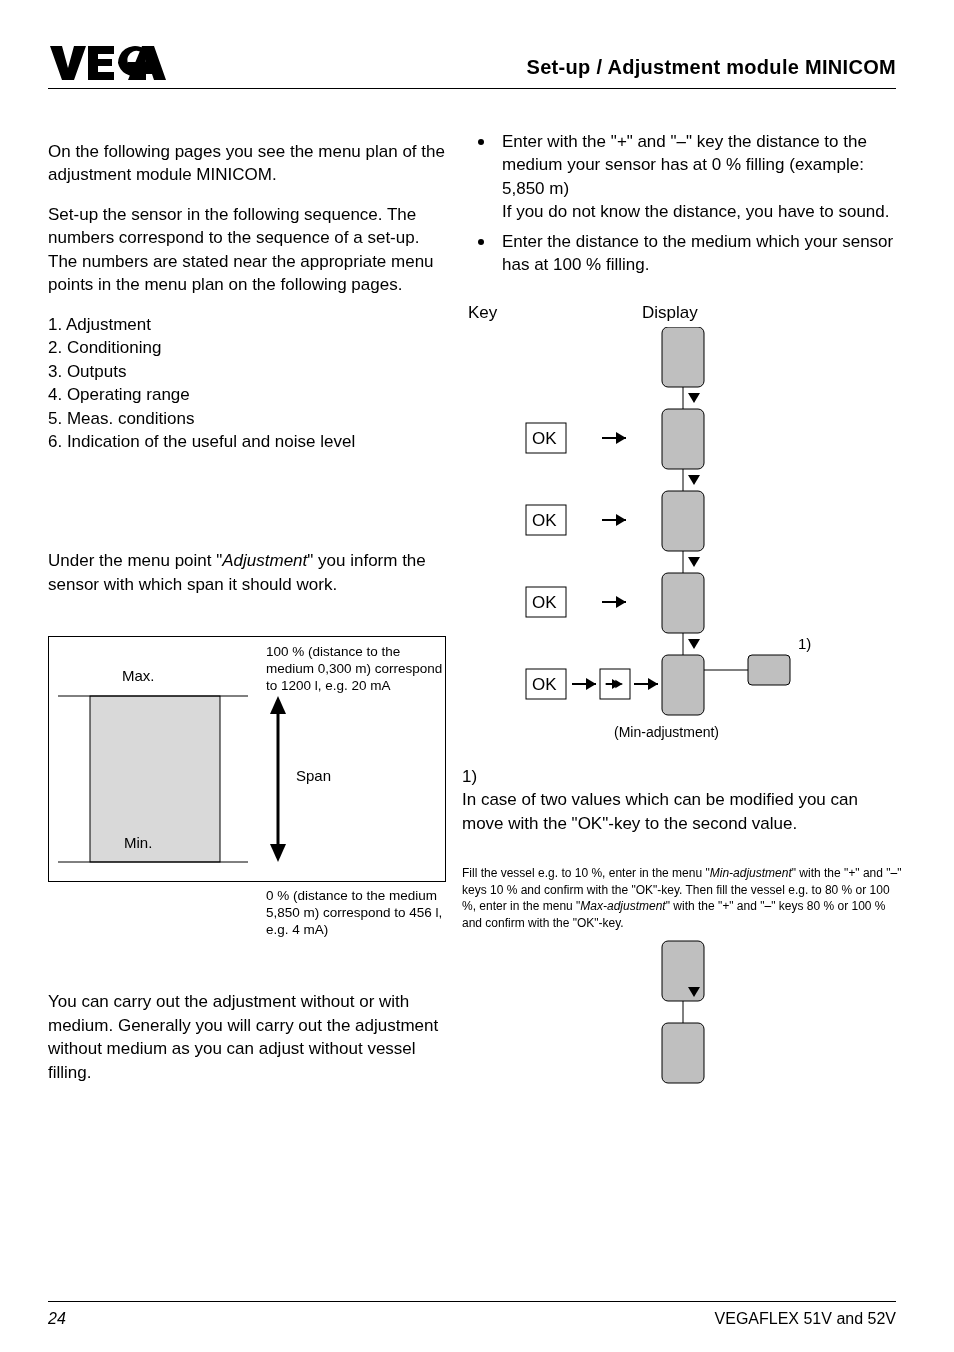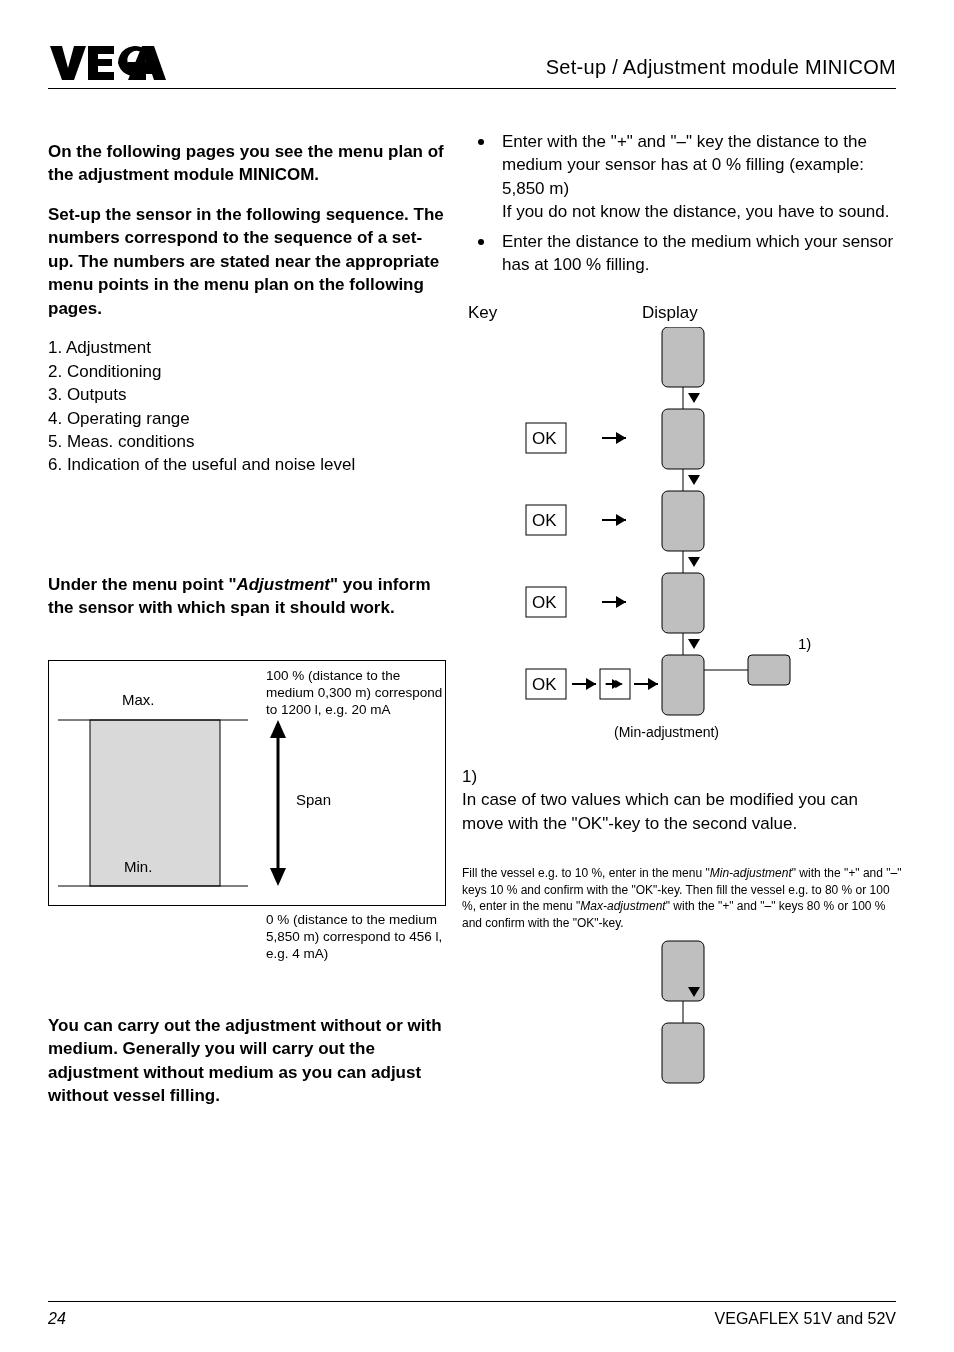--- a/index.html
+++ b/index.html
@@ -1,23 +1,23 @@
 <!DOCTYPE html>
 <html><head>
 <meta charset="utf-8">
 <style>
   * { box-sizing: border-box; margin: 0; padding: 0; }
   html, body { width: 954px; height: 1352px; background: #fff; font-family: Arial, Helvetica, sans-serif; color: #000; }
   .page { position: relative; width: 954px; height: 1352px; }
   .logo { position: absolute; left: 48px; top: 42px; }
-  .header-title { position: absolute; right: 58px; top: 56px; font-size: 20px; font-weight: 400; letter-spacing: 0.3px; }
+  .header-title { position: absolute; right: 58px; top: 56px; font-size: 20px; font-weight: 700; letter-spacing: 0.3px; }
   .header-rule { position: absolute; left: 48px; right: 58px; top: 88px; border-top: 1px solid #000; }
   .col-left { position: absolute; left: 48px; top: 140px; width: 398px; }
   .col-right { position: absolute; left: 462px; top: 128px; width: 440px; }
-  .para { font-size: 17px; line-height: 1.38; font-weight: 700; margin-bottom: 16px; }
+  .para { font-size: 17px; line-height: 1.38; font-weight: 400; margin-bottom: 16px; }
   .tight-list { font-size: 17px; line-height: 1.38; font-weight: 300; }
   .tight-list div { margin: 0; }
   .bullets { font-size: 17px; line-height: 1.38; font-weight: 300; list-style: disc; padding-left: 34px; }
   .bullets li { margin-bottom: 4px; padding-left: 6px; }
   .bullets li::marker { font-size: 19px; }
   .ital { font-style: italic; }
   .key-display-row { display: flex; font-size: 17px; font-weight: 300; margin-top: 26px; align-items: center; }
   .key-label { width: 180px; padding-left: 6px; }
   .display-label { }
   .flow-svg { display: block; margin-top: 4px; }

